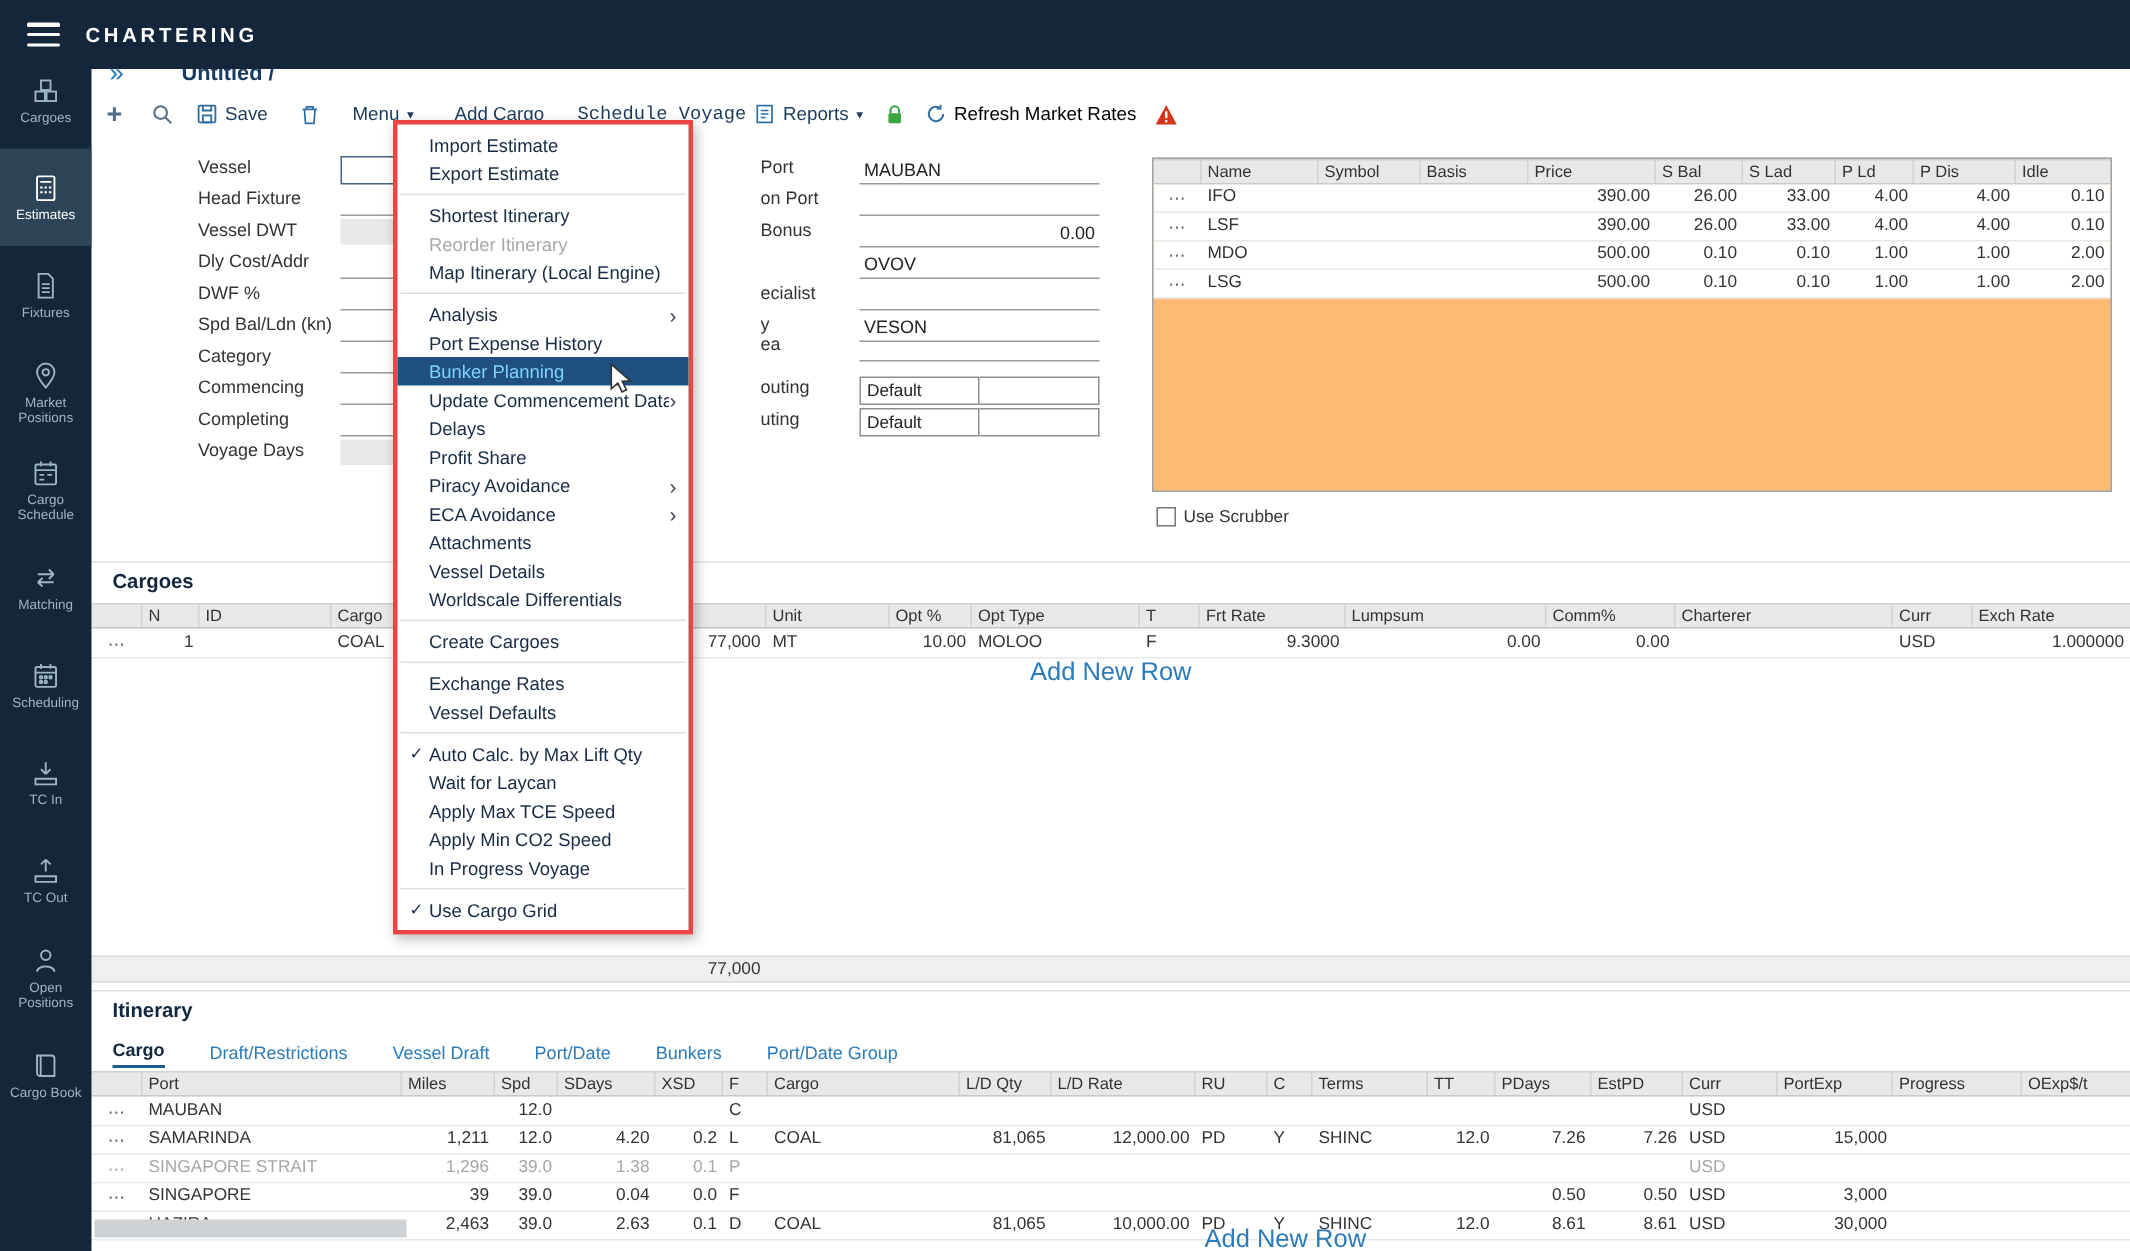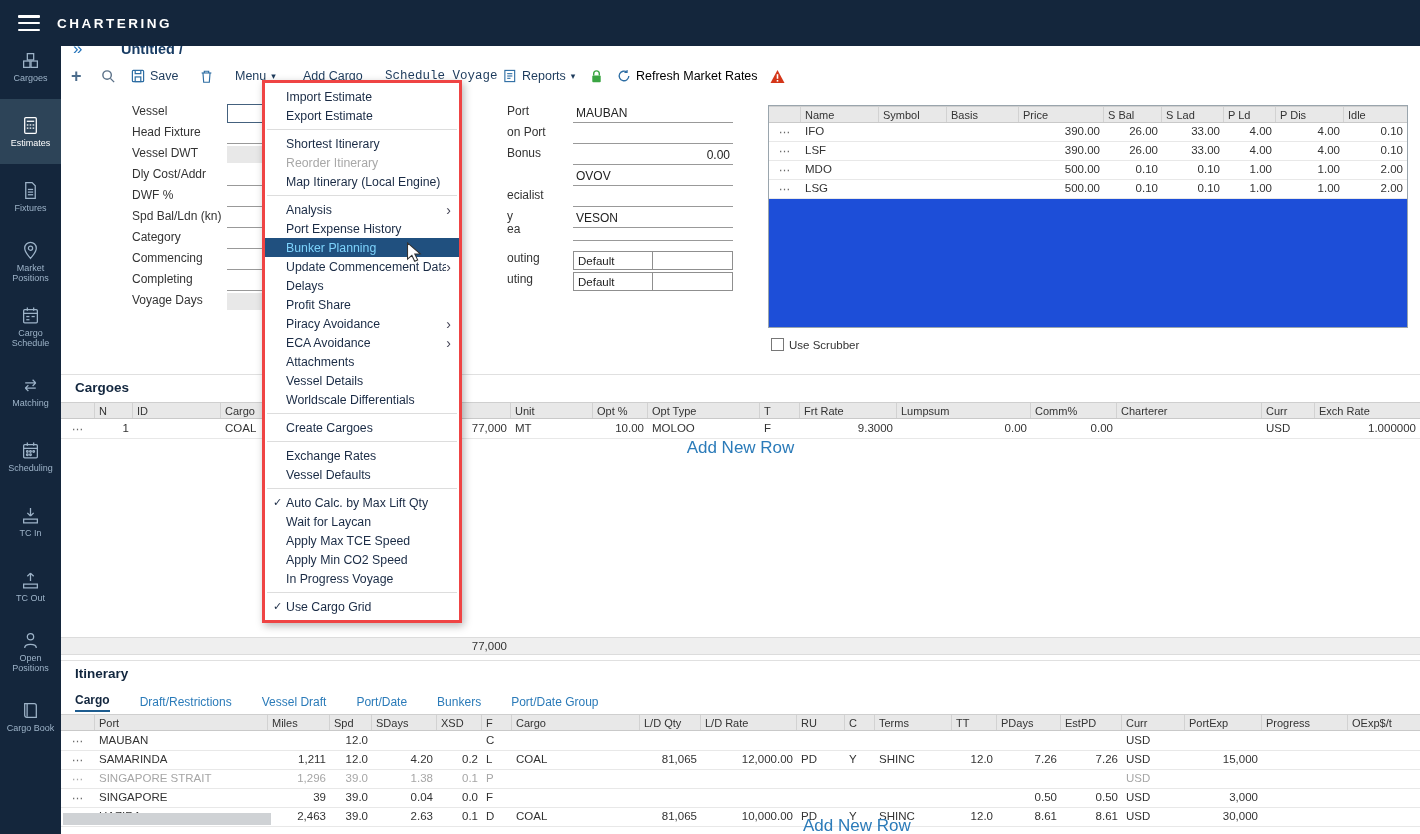--- a/index.html
+++ b/index.html
@@ -49,21 +49,21 @@
   .cgrid{display:grid;grid-template-columns:34px 38px 88px 120px 80px 90px 82px 55px 112px 40px 97px 134px 86px 145px 53px 1fr;}
   .cgrid .tcell:nth-child(2),.cgrid .tcell:nth-child(6),.cgrid .tcell:nth-child(8),
   .cgrid .tcell:nth-child(11),.cgrid .tcell:nth-child(12),.cgrid .tcell:nth-child(13),
   .cgrid .tcell:nth-child(16){text-align:right;}
   .igrid{display:grid;grid-template-columns:34px 173px 62px 42px 65px 45px 30px 128px 61px 96px 48px 30px 77px 45px 64px 61px 63px 77px 86px 1fr;}
   .igrid .tcell:nth-child(3),.igrid .tcell:nth-child(4),.igrid .tcell:nth-child(5),
   .igrid .tcell:nth-child(6),.igrid .tcell:nth-child(9),.igrid .tcell:nth-child(10),
   .igrid .tcell:nth-child(14),.igrid .tcell:nth-child(15),.igrid .tcell:nth-child(16),
   .igrid .tcell:nth-child(18),.igrid .tcell:nth-child(19),.igrid .tcell:nth-child(20){text-align:right;}
   
-  .bunker{position:absolute;left:707px;top:71px;width:640px;height:223px;border:1px solid #9aa5ad;box-sizing:border-box;overflow:hidden;background:#1d4ed8;}
+  .bunker{position:absolute;left:707px;top:71px;width:640px;height:223px;border:1px solid #9aa5ad;box-sizing:border-box;overflow:hidden;background:#fdba74;}
   .scrubber{position:absolute;left:710px;top:304px;display:flex;align-items:center;gap:5px;font-size:11.5px;color:#333;}
   .cb{width:11px;height:11px;border:1px solid #777;background:#fff;display:inline-block;cursor:pointer;}
   
   .sec-divider{position:absolute;left:0;width:1359px;height:1px;background:#e0e0e0;}
   .sec-title{position:absolute;left:14px;font-size:13.5px;font-weight:bold;color:#12263e;}
   .add-row{color:#2b7bb9;font-size:17px;cursor:pointer;}
   .totals-row{background:#efefef;border-top:1px solid #dcdcdc;border-bottom:1px solid #dcdcdc;}
   
   .tabs{position:absolute;left:14px;top:658px;display:flex;gap:30px;align-items:flex-end;height:20px;}
   .tab{font-size:12px;color:#2b7bb9;cursor:pointer;padding-bottom:3px;}

